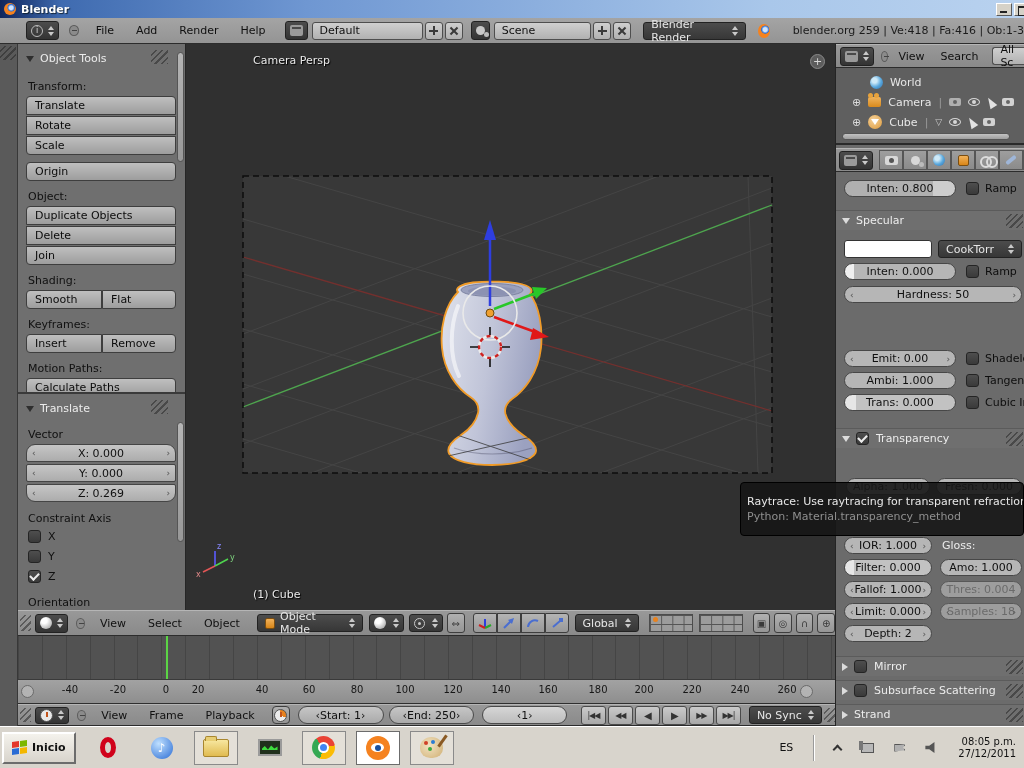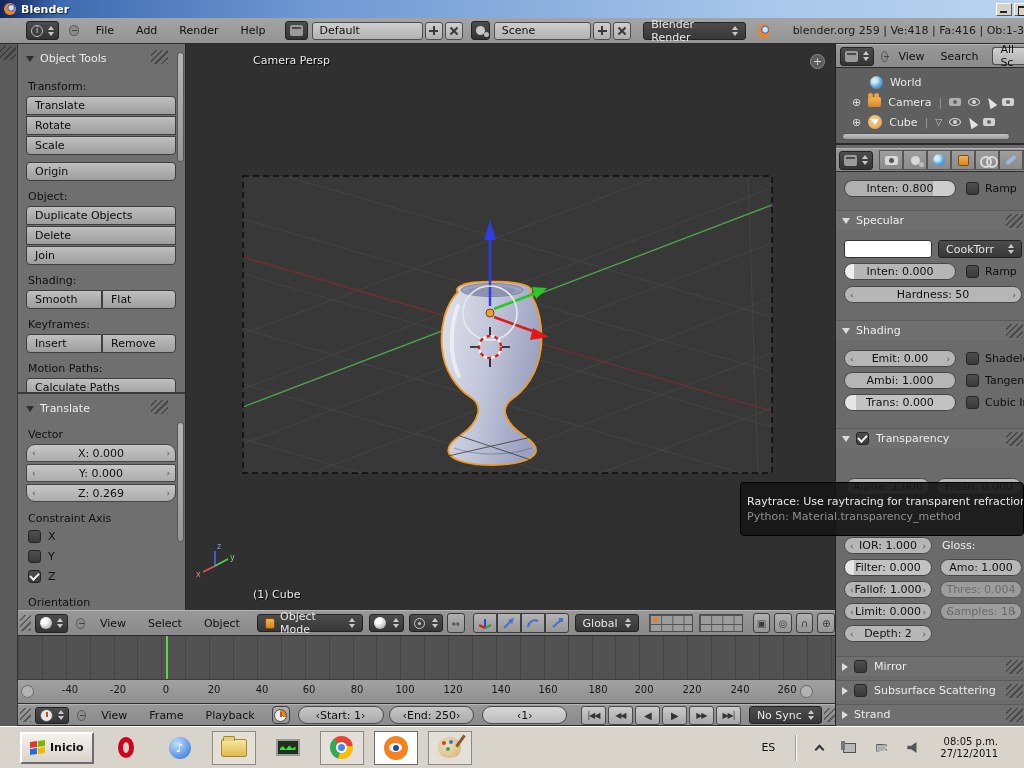--- a/index.html
+++ b/index.html
@@ -123,21 +123,21 @@
 .ballsico::after{content:"";position:absolute;right:-4px;bottom:-2px;width:5px;height:5px;border-radius:50%;background:#bcbcbc}
 .camrico{width:13px;height:9px;background:#d8d8d8;border-radius:2px;position:relative}
 .camrico::after{content:"";position:absolute;left:4px;top:2px;width:5px;height:5px;border-radius:50%;background:#555}
 
 
 .tooltip{left:740px;top:482px;width:284px;height:54px;background:rgba(22,22,22,.9);border:1px solid #000;border-radius:4px;color:#e8e8e8;display:flex;flex-direction:column;justify-content:center;gap:2px;padding:3px 6px;z-index:60;white-space:nowrap;overflow:hidden}
 .tooltip .l1,.tooltip .l2{text-align:center}
 .tooltip .l3{color:#8f8f8f;text-align:left}
 
 
-.taskbar{left:0;top:726px;width:1024px;height:42px;background:#d8d4cc;border-top:1px solid #fff;display:flex;align-items:center;padding:0 20px;gap:10px}
+.taskbar{left:0;top:726px;width:1024px;height:42px;background:#d8d4cc;border-top:1px solid #fff;display:flex;align-items:center;padding:0 2px;gap:10px}
 .startbtn{height:32px;background:linear-gradient(#f4f2ec,#d8d4cc);border:2px solid;border-color:#fff #6c6c6c #6c6c6c #fff;display:flex;align-items:center;padding:0 8px;gap:5px;font-weight:bold}
 .winflag{width:15px;height:13px;display:grid;grid-template:1fr 1fr/1fr 1fr;gap:1px;transform:skewY(-8deg)}
 .winflag i:nth-child(1){background:#e4372b}.winflag i:nth-child(2){background:#7db700}
 .winflag i:nth-child(3){background:#2a6cd4}.winflag i:nth-child(4){background:#f3b700}
 .qbtn{width:44px;height:34px;display:flex;align-items:center;justify-content:center}
 .qbtn.border{border:1px solid #8a8a8a;background:#e4e0d8}
 .qbtn.active{background:#fff;border:1px solid #6c6c6c}
 .opera{width:16px;height:21px;border:5px solid #d0021b;border-radius:50%}
 .itunes{width:22px;height:22px;border-radius:50%;background:radial-gradient(circle at 35% 30%,#bfe0ff,#2a6cd4);color:#fff;display:flex;align-items:center;justify-content:center;font-size:12px}
 .itunes::after{content:"♪"}
@@ -429,21 +429,21 @@
   <div class="abs tl-body">
     <span class="tl-green" style="left:148px"></span>
   </div>
 
   <div class="abs tl-ruler">
     <span class="ruler-cap" style="left:3px"></span>
     <span class="ruler-cap" style="left:782px"></span>
     <span class="tick" style="left:52px">-40</span>
     <span class="tick" style="left:100px">-20</span>
     <span class="tick" style="left:148px">0</span>
-    <span class="tick" style="left:196px">20</span>
+    <span class="tick" style="left:180px">20</span>
     <span class="tick" style="left:244px">40</span>
     <span class="tick" style="left:291px">60</span>
     <span class="tick" style="left:339px">80</span>
     <span class="tick" style="left:387px">100</span>
     <span class="tick" style="left:435px">120</span>
     <span class="tick" style="left:483px">140</span>
     <span class="tick" style="left:530px">160</span>
     <span class="tick" style="left:580px">180</span>
     <span class="tick" style="left:626px">200</span>
     <span class="tick" style="left:674px">220</span>
@@ -598,25 +598,20 @@
       <div class="chklab" style="left:130px;top:117px">
           <span class="chk"></span>
           <span>Ramp</span>
         </div>
       <div class="slider" style="left:8px;top:138px;width:178px">
           <span class="sa l"></span>
           <span>Hardness: 50</span>
           <span class="sa r"></span>
         </div>
 
-      <div class="phdr" style="top:172px">
-        <span class="tri-d" style="border-top-color:#dcdcdc"></span>
-          <span>Shading</span>
-        <span class="hatch" style="right:2px;top:3px"></span>
-      </div>
       <div class="slider" style="left:8px;top:202px;width:112px">
           <span class="sa l"></span>
           <span>Emit: 0.00</span>
           <span class="sa r"></span>
         </div>
       <div class="chklab" style="left:130px;top:204px">
           <span class="chk"></span>
           <span>Shadeless</span>
         </div>
       <div class="slider" style="left:8px;top:224px;width:112px">Ambi: 1.000</div>

